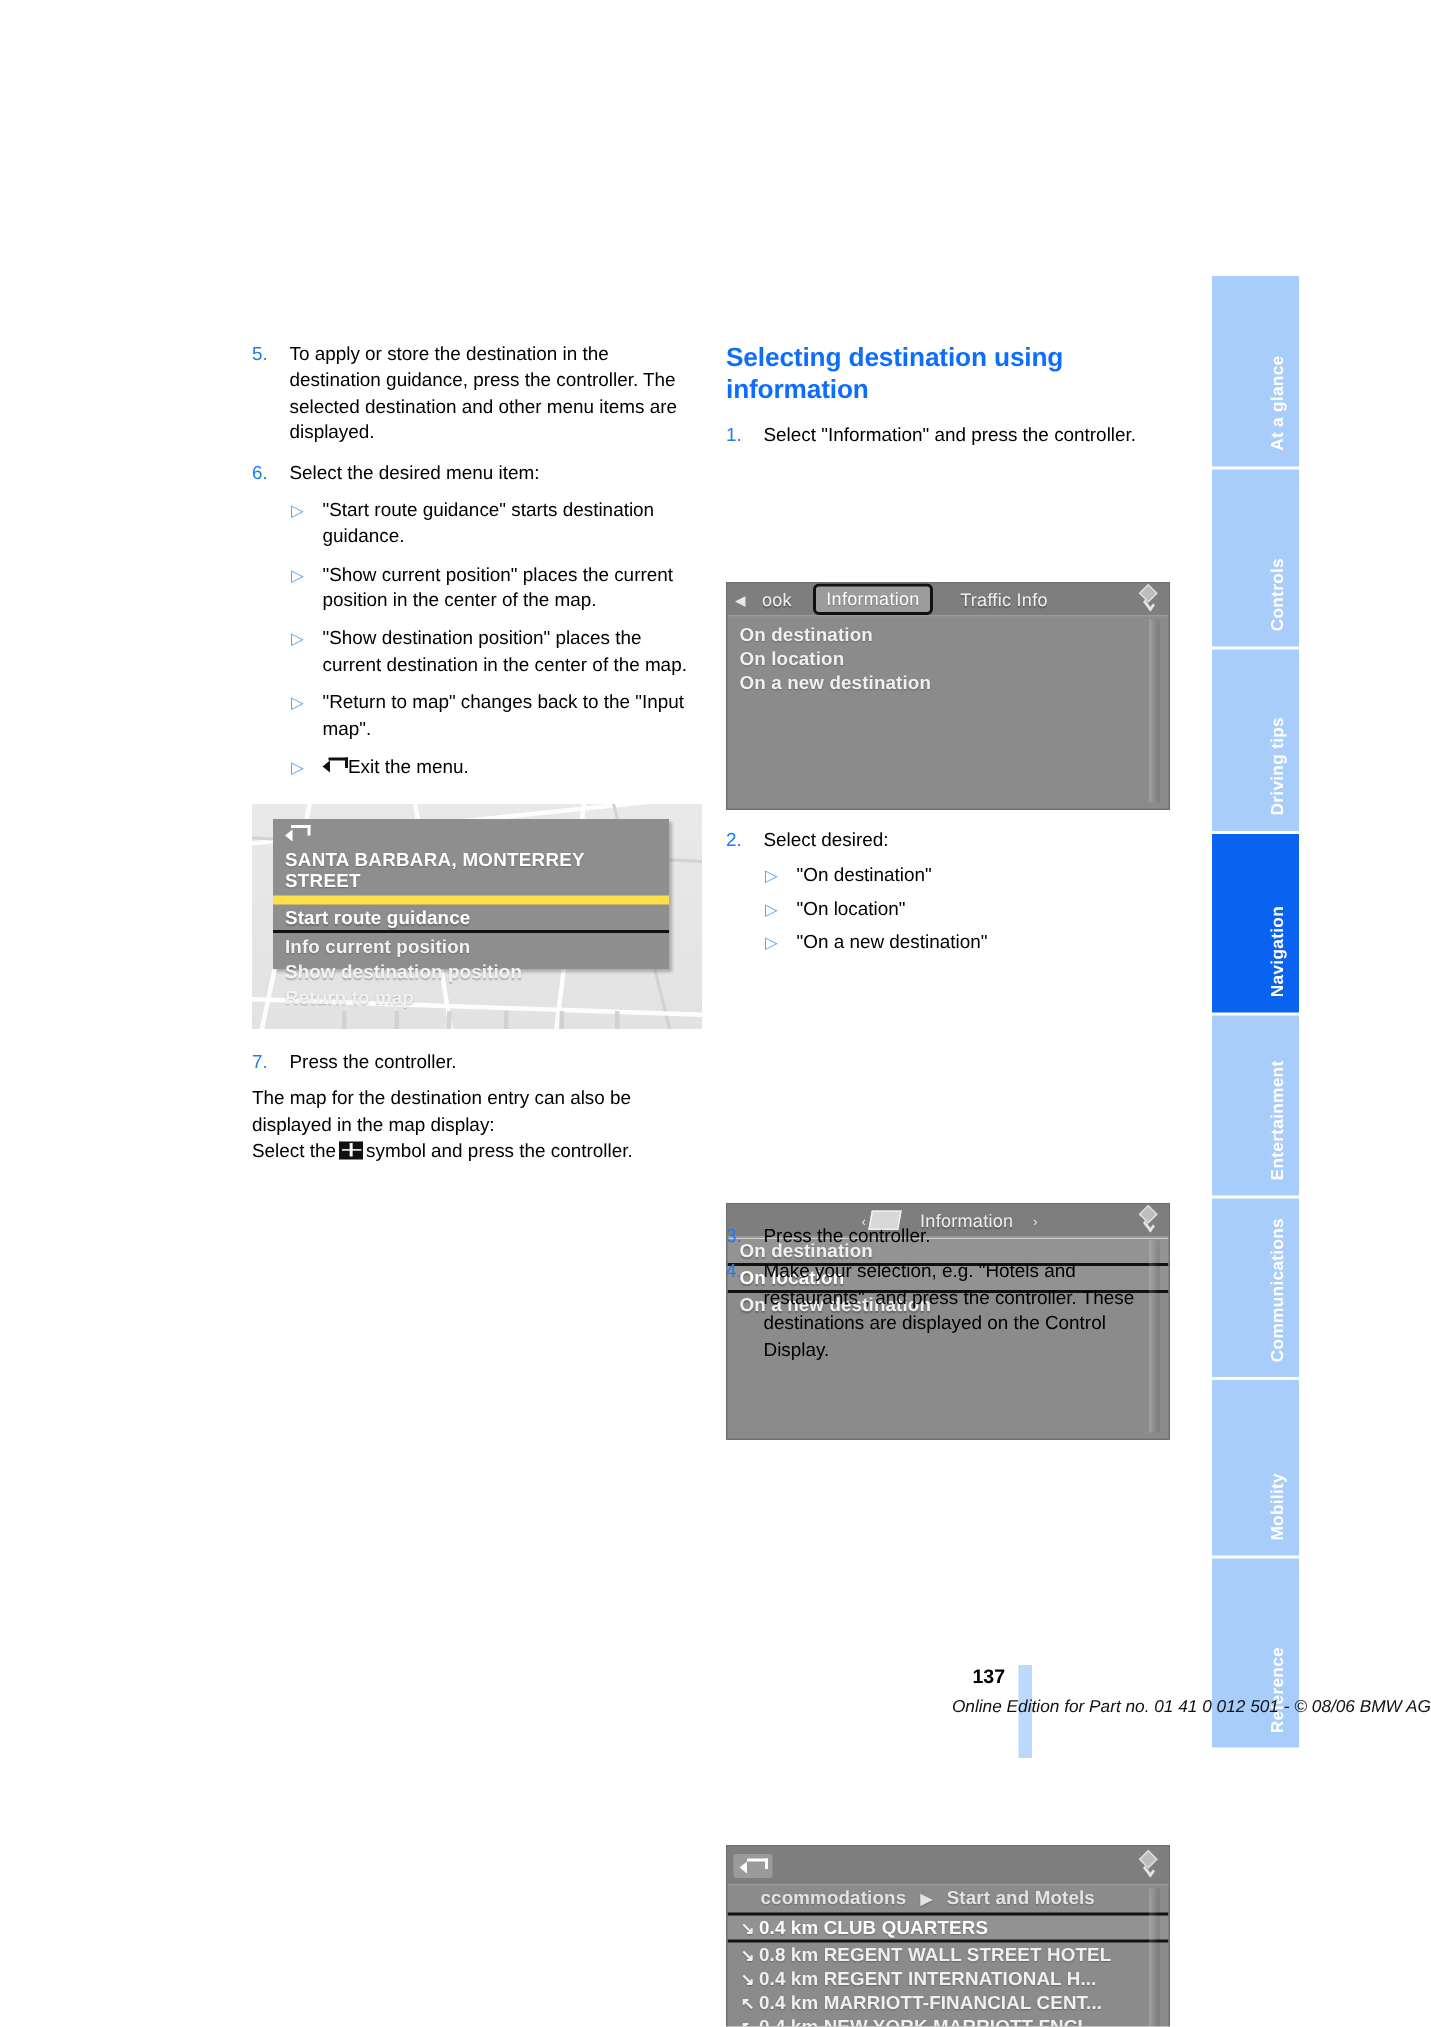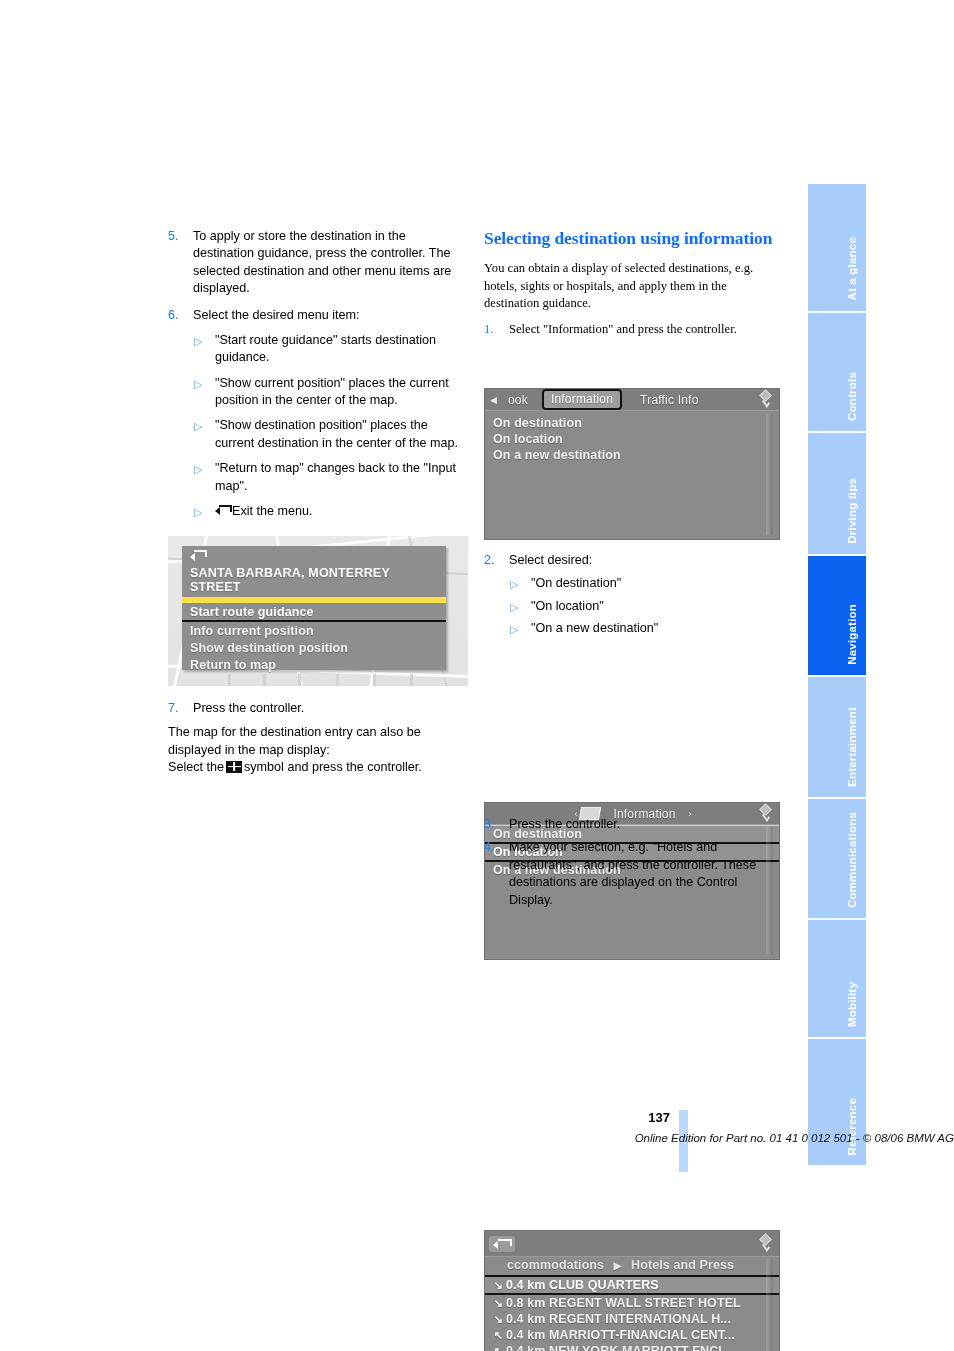--- a/index.html
+++ b/index.html
@@ -10,21 +10,21 @@
     position: relative;
     overflow: hidden;
   }
 
   
   .page { position: absolute; inset: 0; }
 
   
   .col { position: absolute; width: 300px; font-size: 12.6px; color: #000; line-height: 1.38; }
   .col-left  { left: 168px; top: 228px; }
-  .col-right { left: 484px; top: 228px; font-family: Liberation Serif, serif; }
+  .col-right { left: 484px; top: 228px; }
 
   h2.section-title {
     color: #0d6efd;
     font-size: 17.5px;
     font-weight: bold;
     line-height: 1.22;
     letter-spacing: -0.1px;
     margin-bottom: 11px;
   }
 
@@ -108,21 +108,21 @@
   .mapfig {
     left: 168px; top: 536px;
     width: 300px; height: 150px;
     background: linear-gradient(180deg,#e9e9e9 0%, #e2e2e2 100%);
     overflow: hidden;
   }
   .maproad { position: absolute; background: #ffffff; opacity: .9; }
   .maproad.d { background: #cfcfcf; }
   .mapmenu {
     position: absolute; left: 14px; top: 10px;
-    width: 264px; height: 124px;
+    width: 264px; height: 100px;
     background: #8e8e8e;
     box-shadow: 2px 2px 2px rgba(0,0,0,.25);
   }
   .mapmenu .hdr { height: 20px; position: relative; }
   .mapmenu .hdr .ba {
     position: absolute; left: 8px; top: 4px;
     width: 15px; height: 11px;
   }
   .mapmenu .hdr .ba::before {
     content: ""; position: absolute; left: 4px; top: 0;
@@ -372,21 +372,20 @@
     </ol>
     <div>
       <span>The map for the destination entry can also be</span><br>
       <span>displayed in the map display:</span><br>
       <span>Select the</span><span class="mapsym"></span><span>symbol and press the controller.</span>
     </div>
   </div>
 
   <div class="col col-right">
     <h2 class="section-title">Selecting destination using information</h2>
-    <p class="body">You can obtain a display of selected destinations, e.g. hotels, sights or hospitals, and apply them in the destination guidance.</p>
     <ol class="steps">
       <li class="step" style="margin-bottom:2px;">
         <span class="num">1.</span>
         <span>Select "Information" and press the controller.</span>
       </li>
     </ol>
   </div>
 
   <div class="figure idrive" style="left:484px; top:388px; width:296px; height:152px;">
     <div class="topbar">
@@ -468,21 +467,21 @@
     <div class="topbar" style="height:26px;">
       <span class="backtab"></span>
       <span class="compass" style="top:4px;">
         <span class="dia"></span>
         <span class="chev"></span>
       </span>
     </div>
     <div class="listrow" style="padding-left:22px; color:#e3e3e3;">
       <span>ccommodations</span>
       <span style="margin:0 6px; font-size:10px;">▶</span>
-      <span>Hotels and Press</span>
+      <span>Start and Motels</span>
     </div>
     <div style="margin-top:2px;">
       <div class="listrow sel">
         <span class="arrow-gl">↘</span><span>0.4 km CLUB QUARTERS</span>
       </div>
       <div class="listrow">
         <span class="arrow-gl">↘</span><span>0.8 km REGENT WALL STREET HOTEL</span>
       </div>
       <div class="listrow">
         <span class="arrow-gl">↘</span><span>0.4 km REGENT INTERNATIONAL H...</span>

